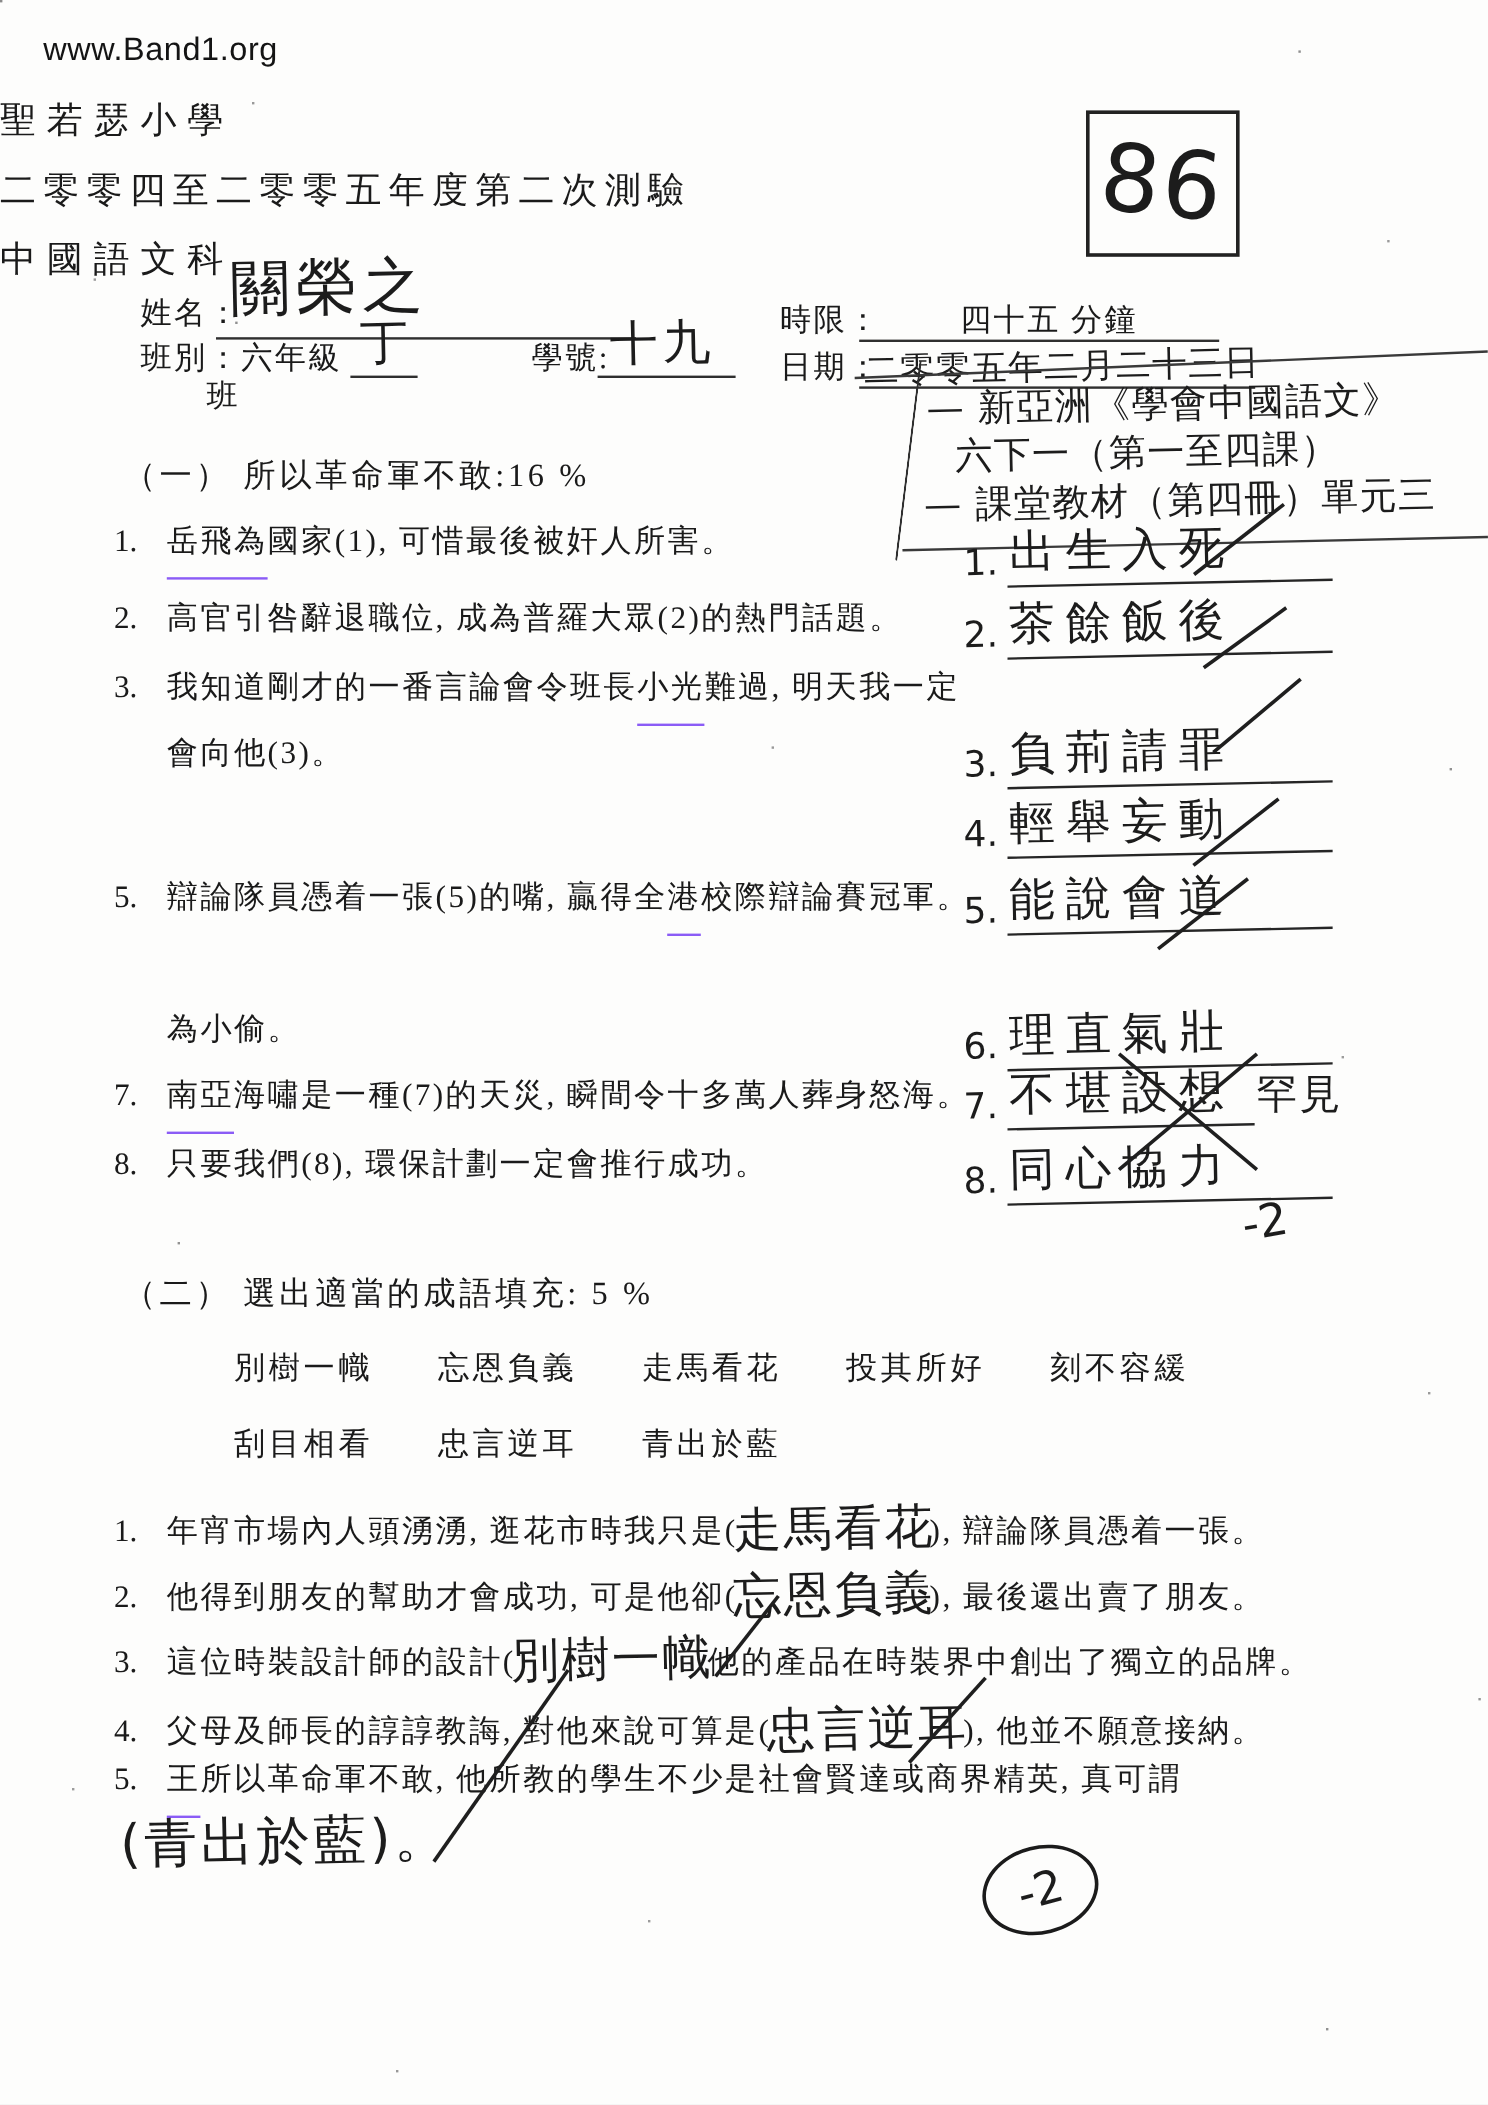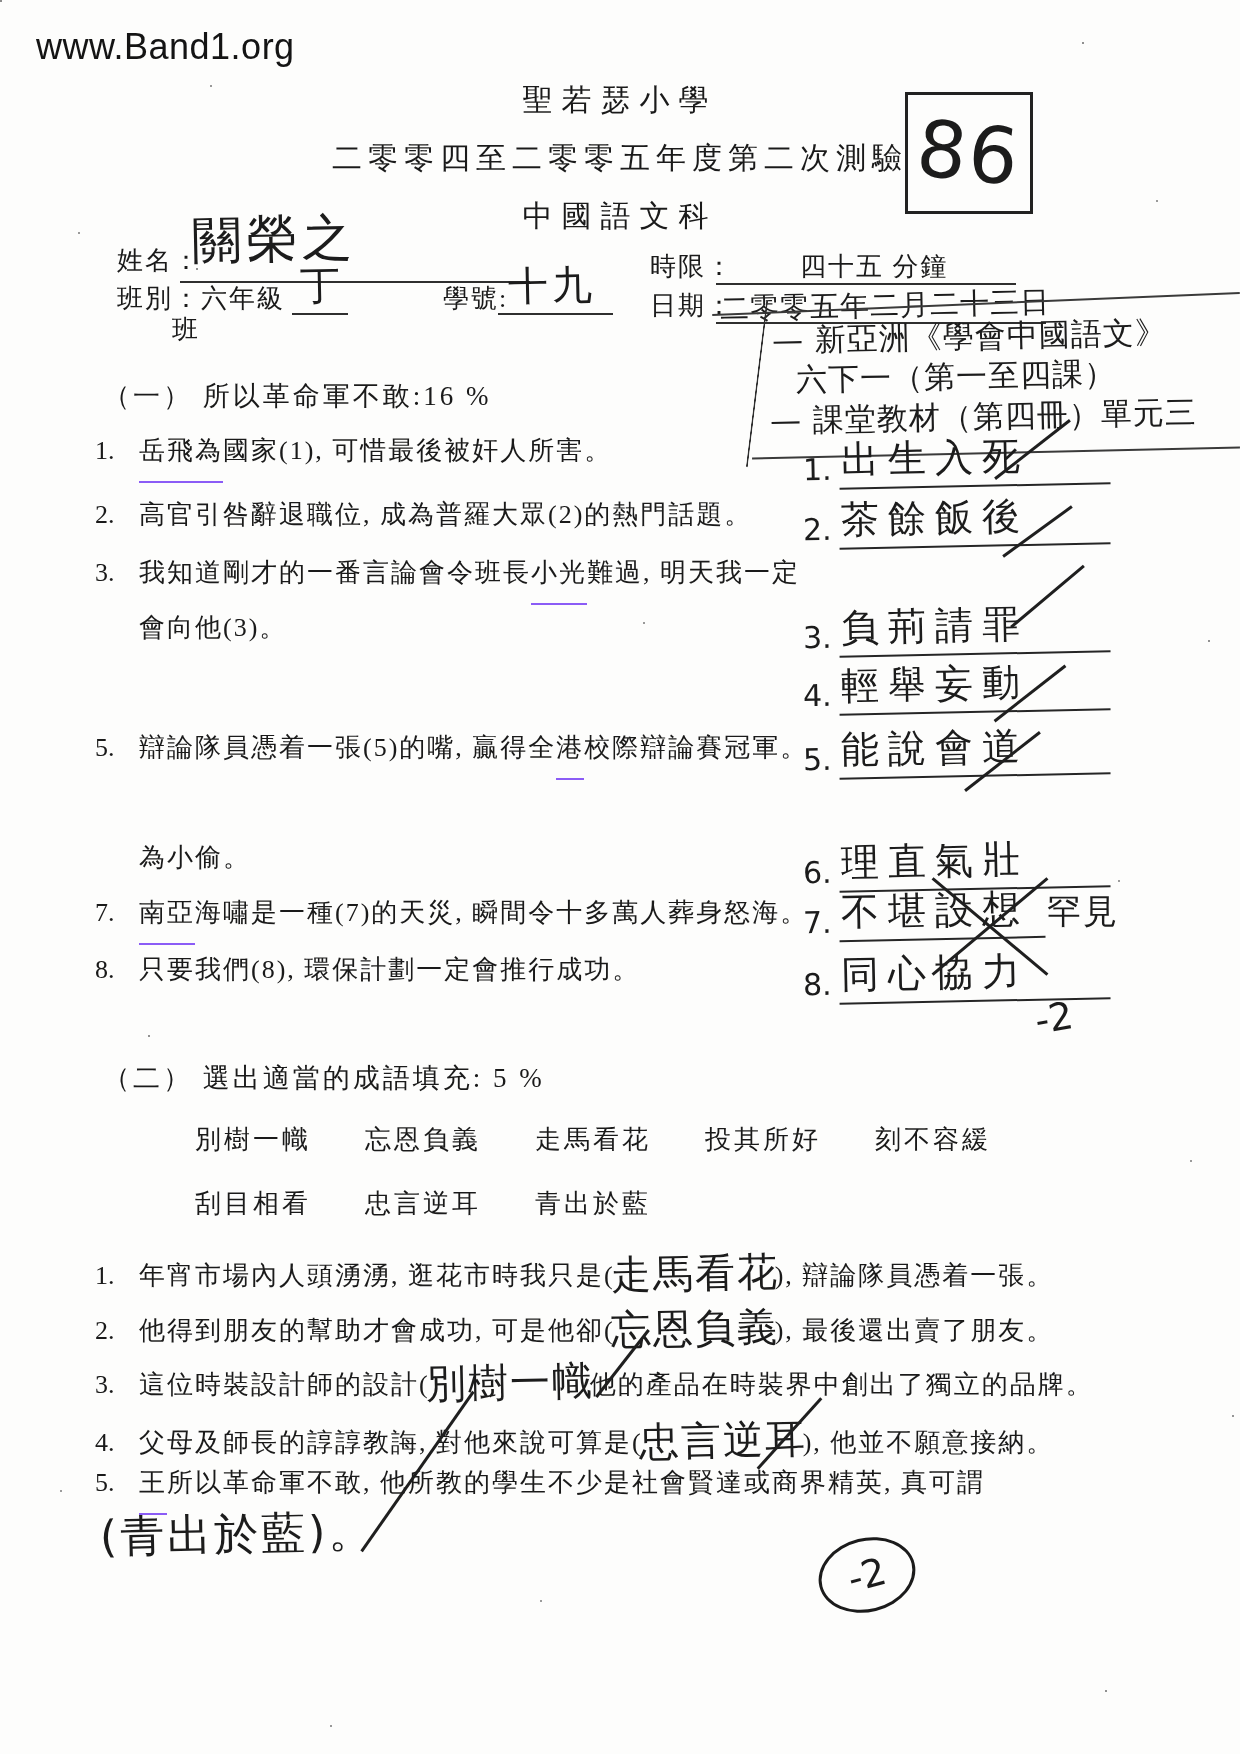--- a/index.html
+++ b/index.html
@@ -3,22 +3,22 @@
 <meta charset="utf-8">
 <style>
   html,body { margin:0; padding:0; background:#e8e8e8; }
   .page {
     position:relative; width:1240px; height:1754px; margin:0 auto;
     background:#fdfdfc; overflow:hidden; color:#1a1a1a;
     font-family:"Liberation Serif","DejaVu Serif",serif;
   }
   .abs { position:absolute; white-space:nowrap; }
   .print { font-size:26px; letter-spacing:2px; }
-  .title { left:0; right:0; text-align:center; font-size:30px; letter-spacing:9px;font-family:Liberation Mono, monospace; }
-  .watermark { font-family:"Liberation Sans","DejaVu Sans",sans-serif; font-size:36px; color:#141414; letter-spacing:0.5px; }
+  .title { left:0; right:0; font-size:30px; letter-spacing:9px;font-family:Liberation Mono, monospace; }
+  .watermark { font-family:"Liberation Sans","DejaVu Sans",sans-serif; font-size:27px; color:#141414; letter-spacing:0.5px; }
   .hw { font-family:"DejaVu Sans","Liberation Sans",sans-serif; color:#1c1c1c; transform:rotate(-1.2deg); }
   .scorebox { border:3px solid #222; width:122px; height:116px; display:flex; align-items:center; justify-content:center; }
   .score { font-size:78px; transform:rotate(6deg); letter-spacing:2px; }
   .hline { border-top:2px solid #2f2f2f; height:0; }
   .vline { border-left:2px solid #2f2f2f; width:0; }
   .mark { border-top:3px solid #1f1f1f; height:0; }
   .thin { border-top:2px solid #3a3a3a; }
   .qno { display:inline-block; width:44px; font-size:26px; }
   .qtext { font-size:26px; letter-spacing:2px; }
   .uline { border-bottom:2px solid #8b5cf6; padding-bottom:16px; }

